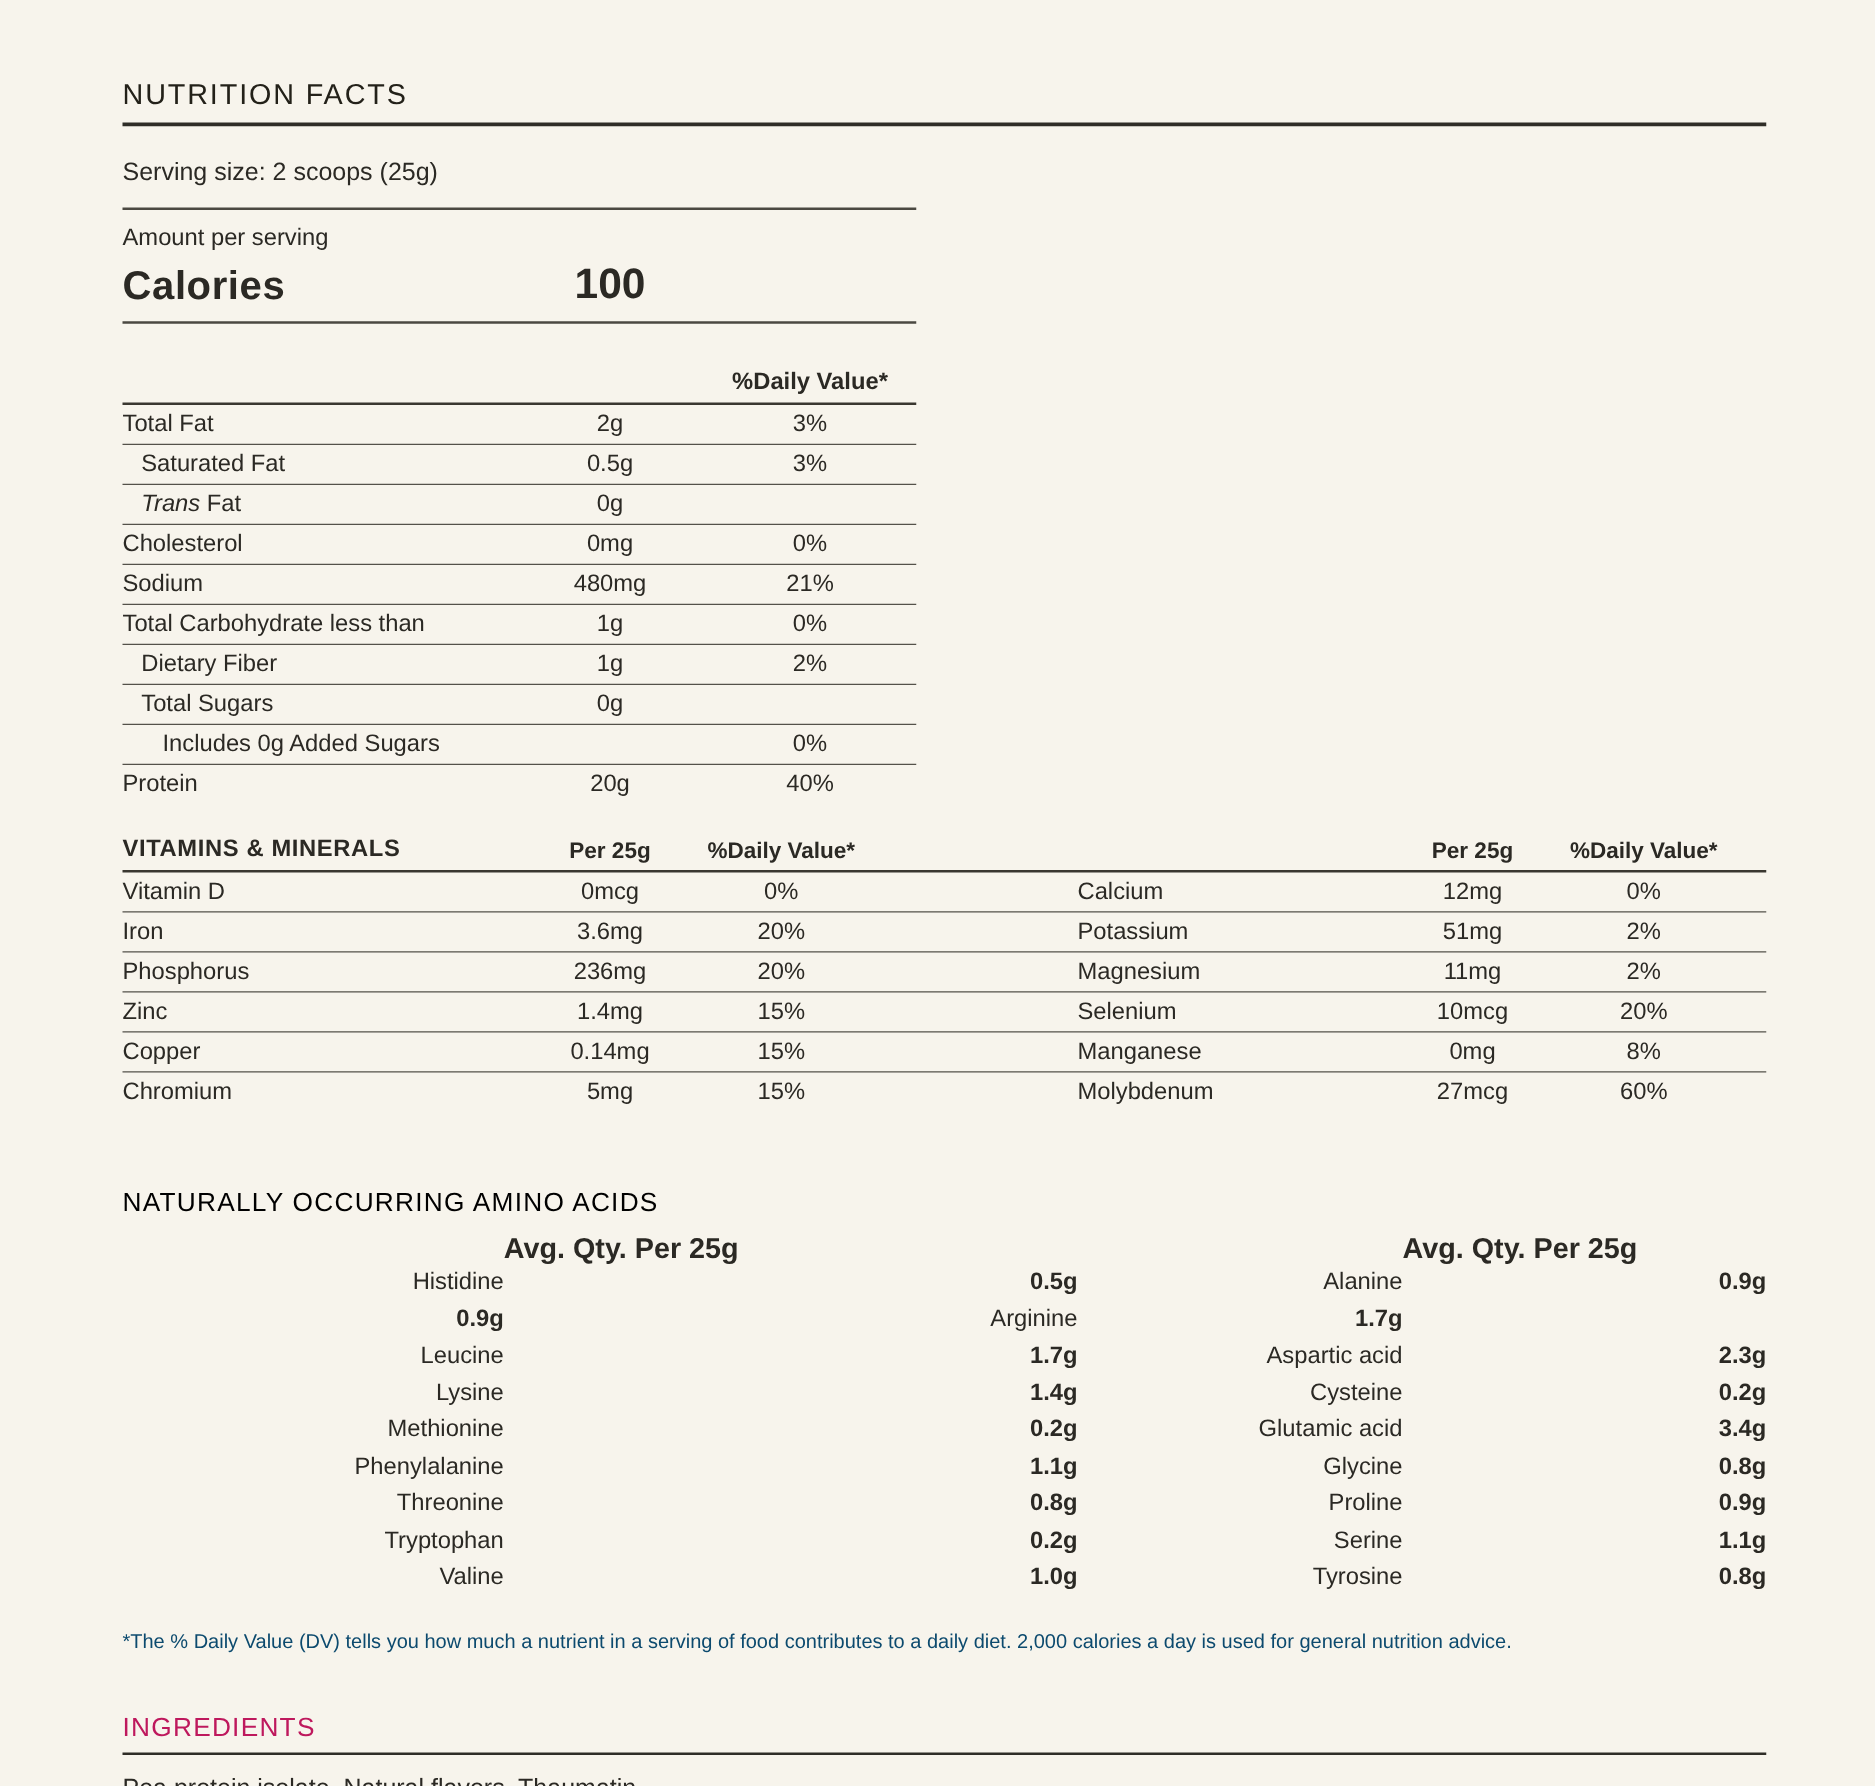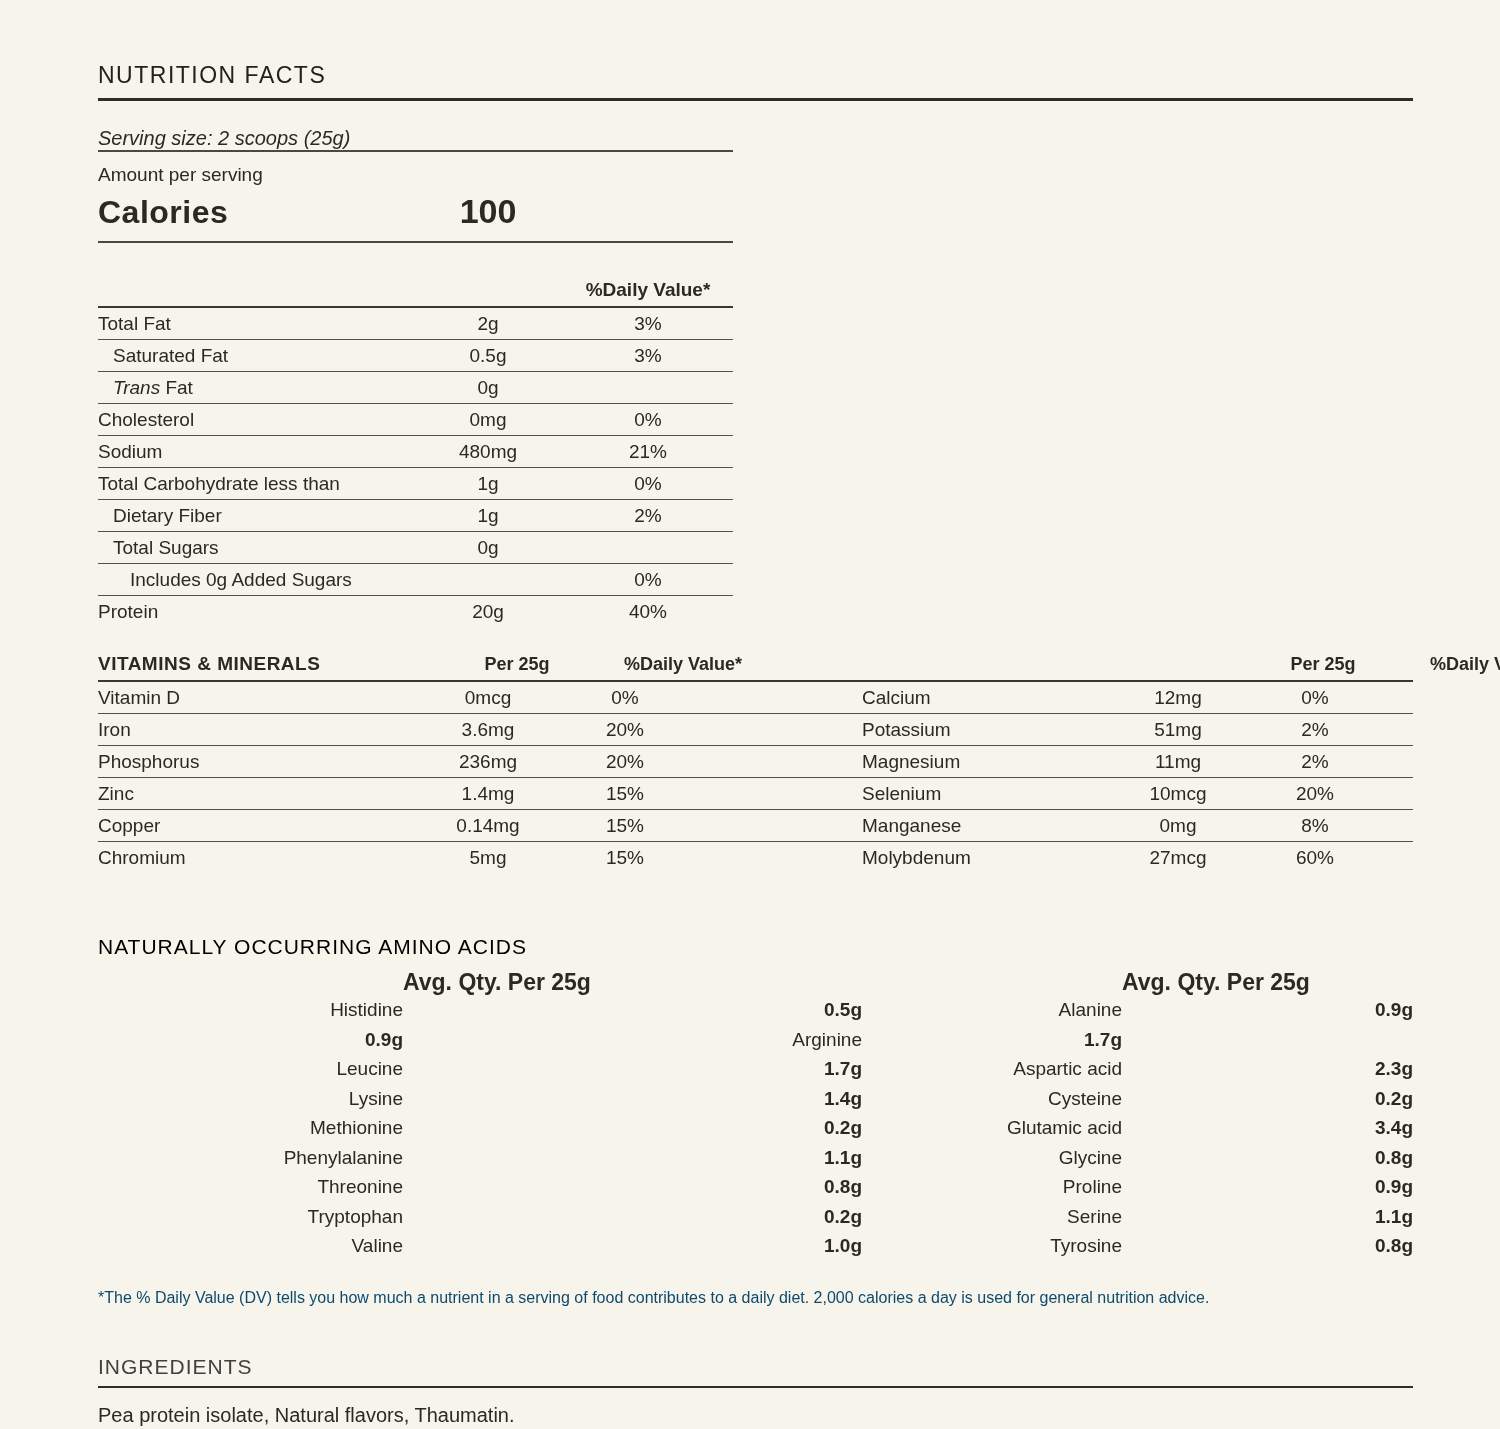--- a/index.html
+++ b/index.html
@@ -12,54 +12,54 @@
   }
   .page{width:1315px;margin-left:98px;padding-top:62px;}
 
   
   .section-title{
     font-size:23px;letter-spacing:1.5px;color:#232119;
     padding-bottom:9px;border-bottom:3px solid #2f2d27;
   }
   
   .left-col{width:635px;}
-  .serving{margin-top:26px;font-size:20px;border-bottom:2px solid #4b4841;font-style:italic;}
+  .serving{margin-top:26px;font-size:20px;padding-bottom:16px;border-bottom:2px solid #4b4841;}
   .aps{margin-top:12px;font-size:19px;}
   .calories-row{margin-top:6px;padding-bottom:10px;border-bottom:2px solid #4b4841;}
   .calories-label{font-size:32px;font-weight:bold;letter-spacing:.5px;}
   .calories-value{font-size:34px;font-weight:bold;text-align:center;}
 
   
   .main-grid{display:grid;grid-template-columns:315px 150px 170px;align-items:end;}
   .dv-header{margin-top:36px;padding-bottom:5px;border-bottom:2px solid #3a3730;}
   .dv-header .cell{font-size:19px;font-weight:bold;}
   .fact-row{line-height:31px;border-bottom:1.5px solid #54514a;font-size:19px;align-items:center;}
   .fact-row.last{border-bottom:none;}
   .fact-row.bold .label{font-weight:normal;}
   .cell.center{text-align:center;}
   .label.ind1{padding-left:15px;}
   .label.ind2{padding-left:32px;}
 
   
   .vit-grid{display:grid;grid-template-columns:315px 150px 124px 175px 241px 150px 124px 1fr;align-items:center;}
-  .vit-header{margin-top:26px;padding-bottom:5px;border-bottom:2px solid #3a3730;font-size:18px;font-weight:bold;gap:29px;}
+  .vit-header{margin-top:26px;padding-bottom:5px;border-bottom:2px solid #3a3730;font-size:18px;font-weight:bold;}
   .vit-header .sec{letter-spacing:.5px;font-size:19px;}
   .vit-row{line-height:31px;border-bottom:1.5px solid #54514a;font-size:19px;}
   .vit-row.last{border-bottom:none;}
 
   
   .amino-title{margin-top:62px;font-size:21px;letter-spacing:1px;color:#000000;}
   .amino-grid{display:grid;grid-template-columns:305px 459px 260px 1fr;align-items:center;}
   .amino-header{margin-top:10px;font-size:23px;font-weight:bold;line-height:26px;}
   .amino-row{font-size:19px;line-height:29.5px;text-align:right;}
   .amino-row .val{font-weight:bold;}
 
   
   .footnote{margin-top:28px;font-size:16px;white-space:nowrap;color:#0c4a6e;}
-  .ingredients-title{margin-top:48px;font-size:21px;letter-spacing:1px;color:#404040;
+  .ingredients-title{margin-top:48px;font-size:21px;letter-spacing:1px;color:#be185d;
     padding-bottom:7px;border-bottom:2.5px solid #2f2d27;}
   .ingredients-text{margin-top:16px;font-size:20px;}
   i{font-style:italic;}
 </style>
 </head>
 <body>
 
 <div class="page">
 
   <div class="section-title">NUTRITION FACTS</div>

